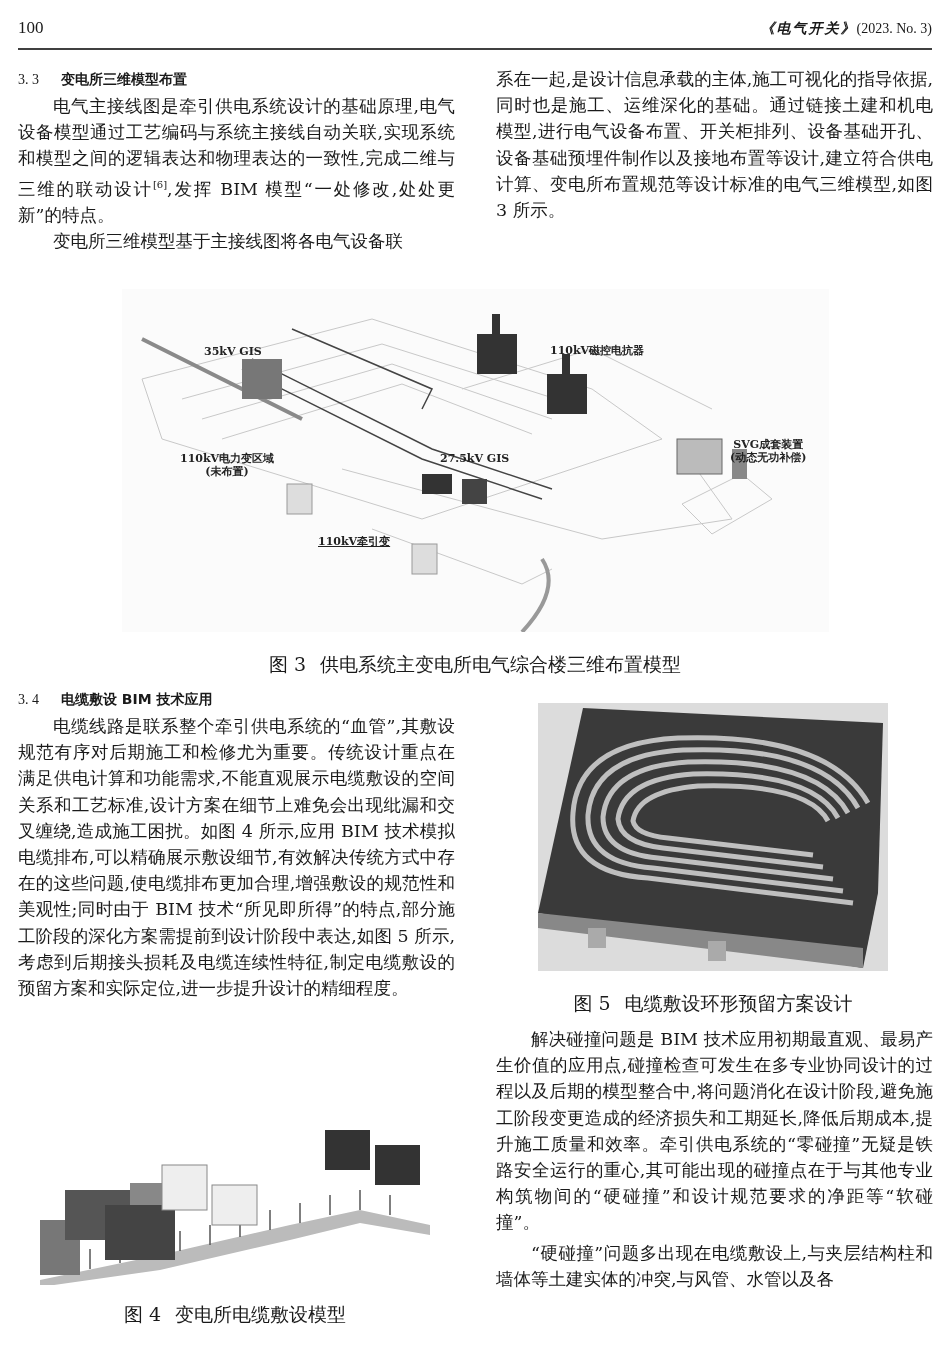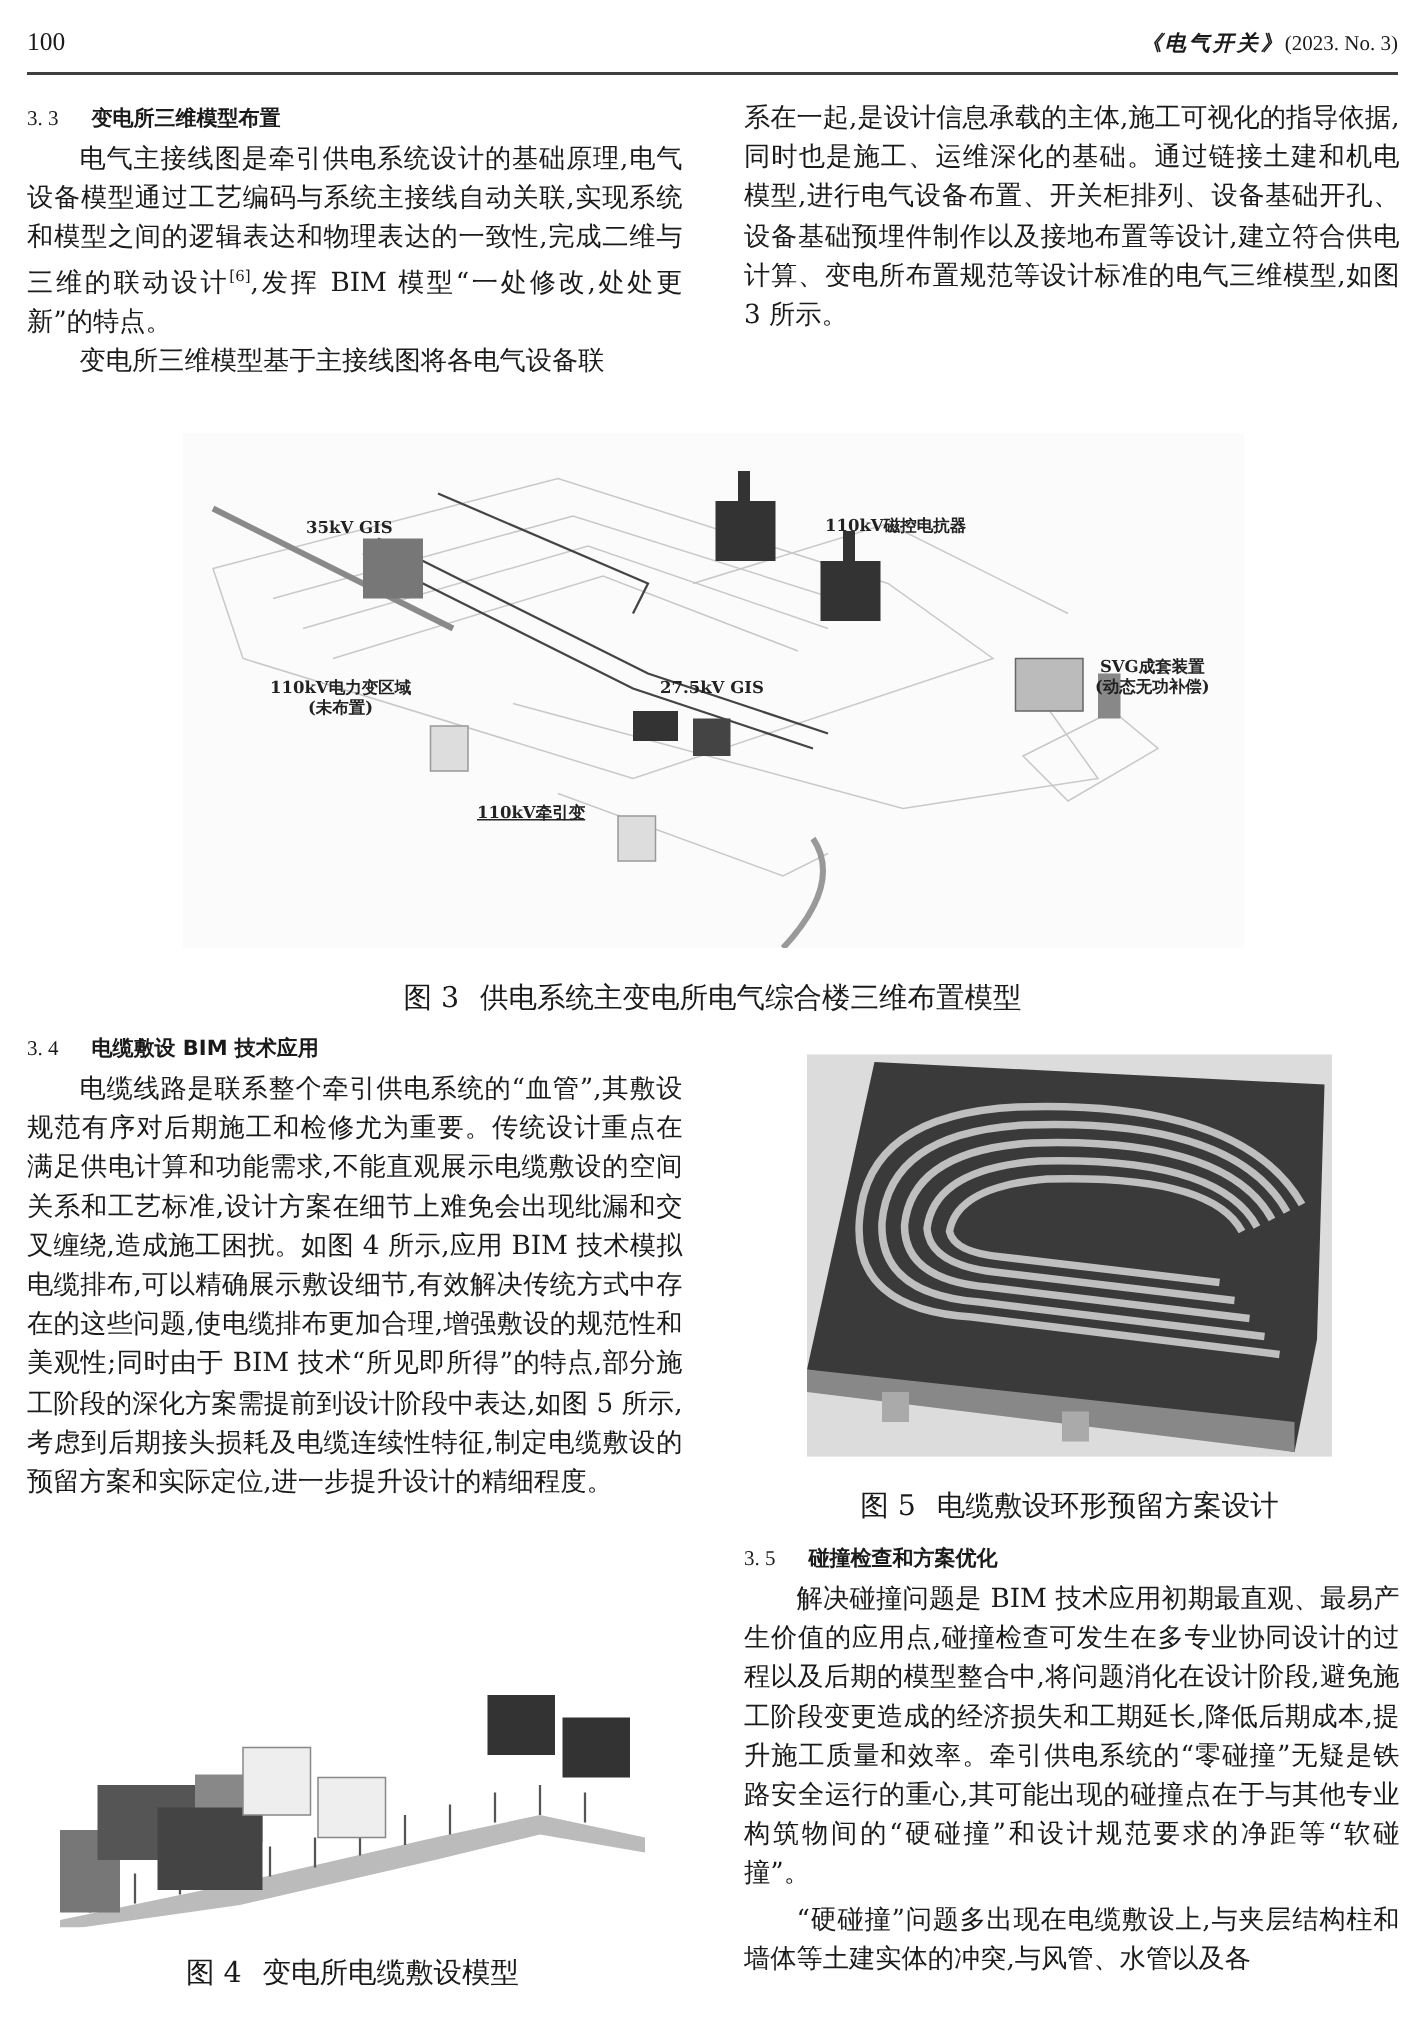--- a/index.html
+++ b/index.html
@@ -132,16 +132,15 @@
       <path d="M320 105 Q285 42 145 47 Q55 52 50 112 Q48 160 115 165 L305 188"></path>
       <path d="M310 110 Q280 55 150 59 Q70 64 65 114 Q65 150 120 155 L295 176"></path>
       <path d="M300 115 Q275 68 155 71 Q85 76 80 116 Q82 140 125 145 L285 164"></path>
       <path d="M290 118 Q270 80 160 83 Q100 88 95 118 Q98 132 130 135 L275 152"></path>
     </g>
   </svg>
 </div>
 <div class="caption" style="left:538px;width:350px;top:991px;"><span class="fn">图 5</span><span>电缆敷设环形预留方案设计</span></div>
 
 <div class="col" style="left:496px;top:1026px;width:437px;">
-  <h3><span class="num">3. 5</span><span>碰撞检查和方案优化</span></h3>
   <p>解决碰撞问题是 BIM 技术应用初期最直观、最易产生价值的应用点,碰撞检查可发生在多专业协同设计的过程以及后期的模型整合中,将问题消化在设计阶段,避免施工阶段变更造成的经济损失和工期延长,降低后期成本,提升施工质量和效率。牵引供电系统的“零碰撞”无疑是铁路安全运行的重心,其可能出现的碰撞点在于与其他专业构筑物间的“硬碰撞”和设计规范要求的净距等“软碰撞”。</p>
   <p style="margin-top:4px;">“硬碰撞”问题多出现在电缆敷设上,与夹层结构柱和墙体等土建实体的冲突,与风管、水管以及各</p>
 </div>
 
 </body></html>

